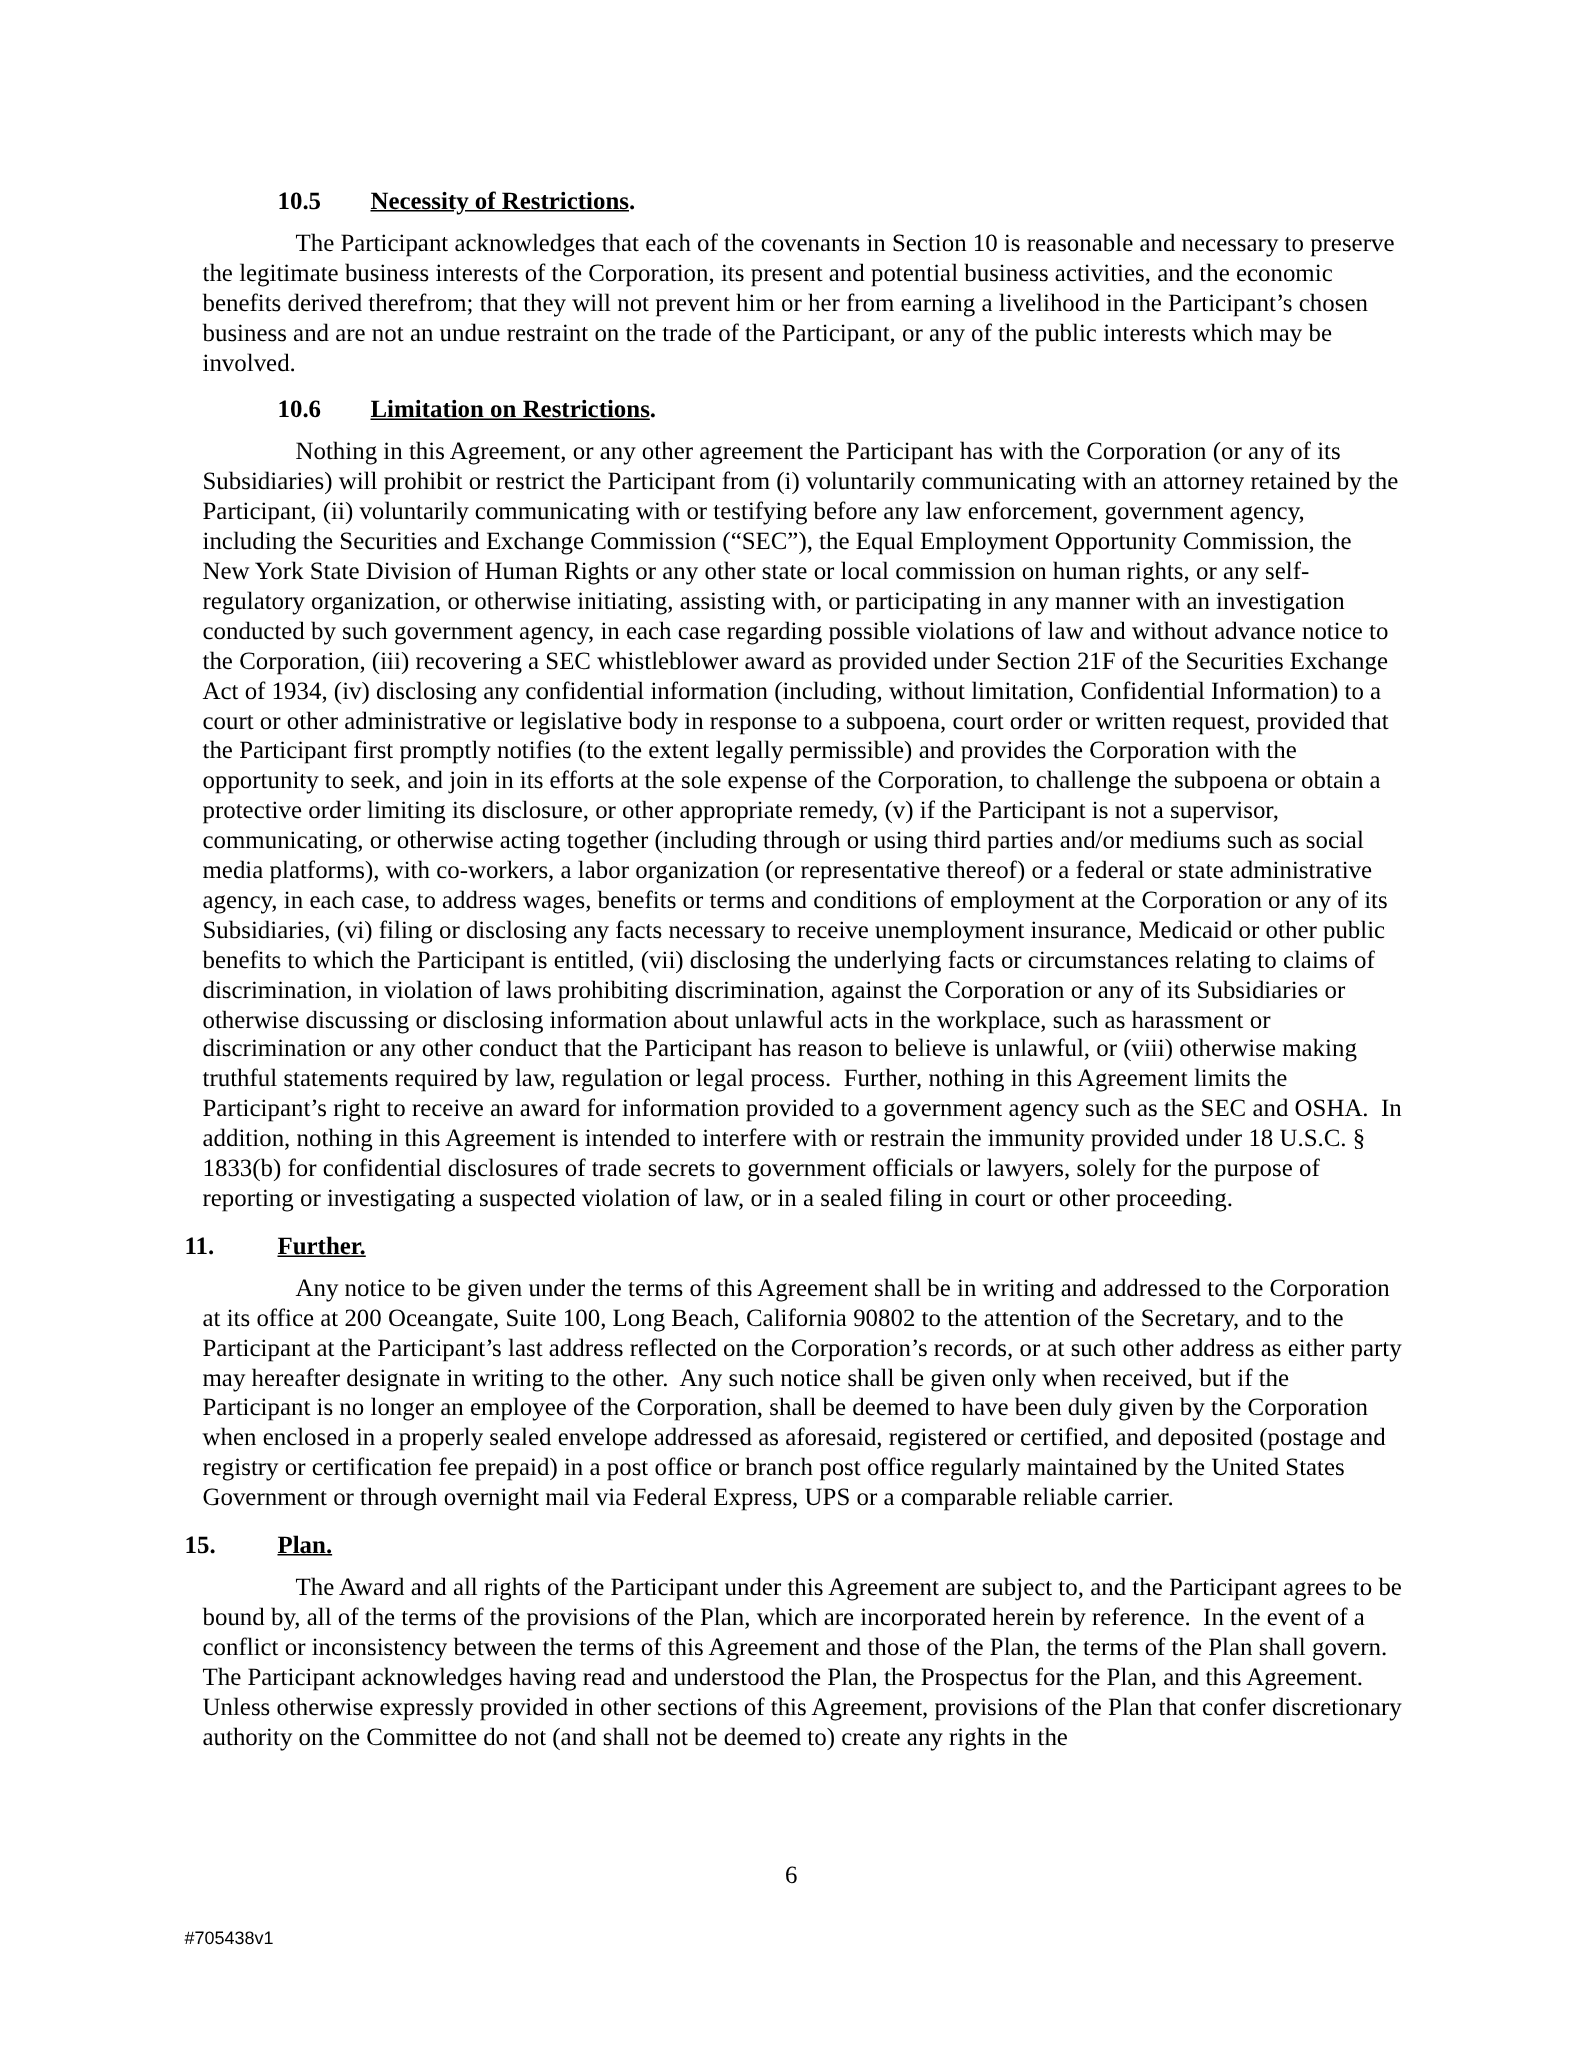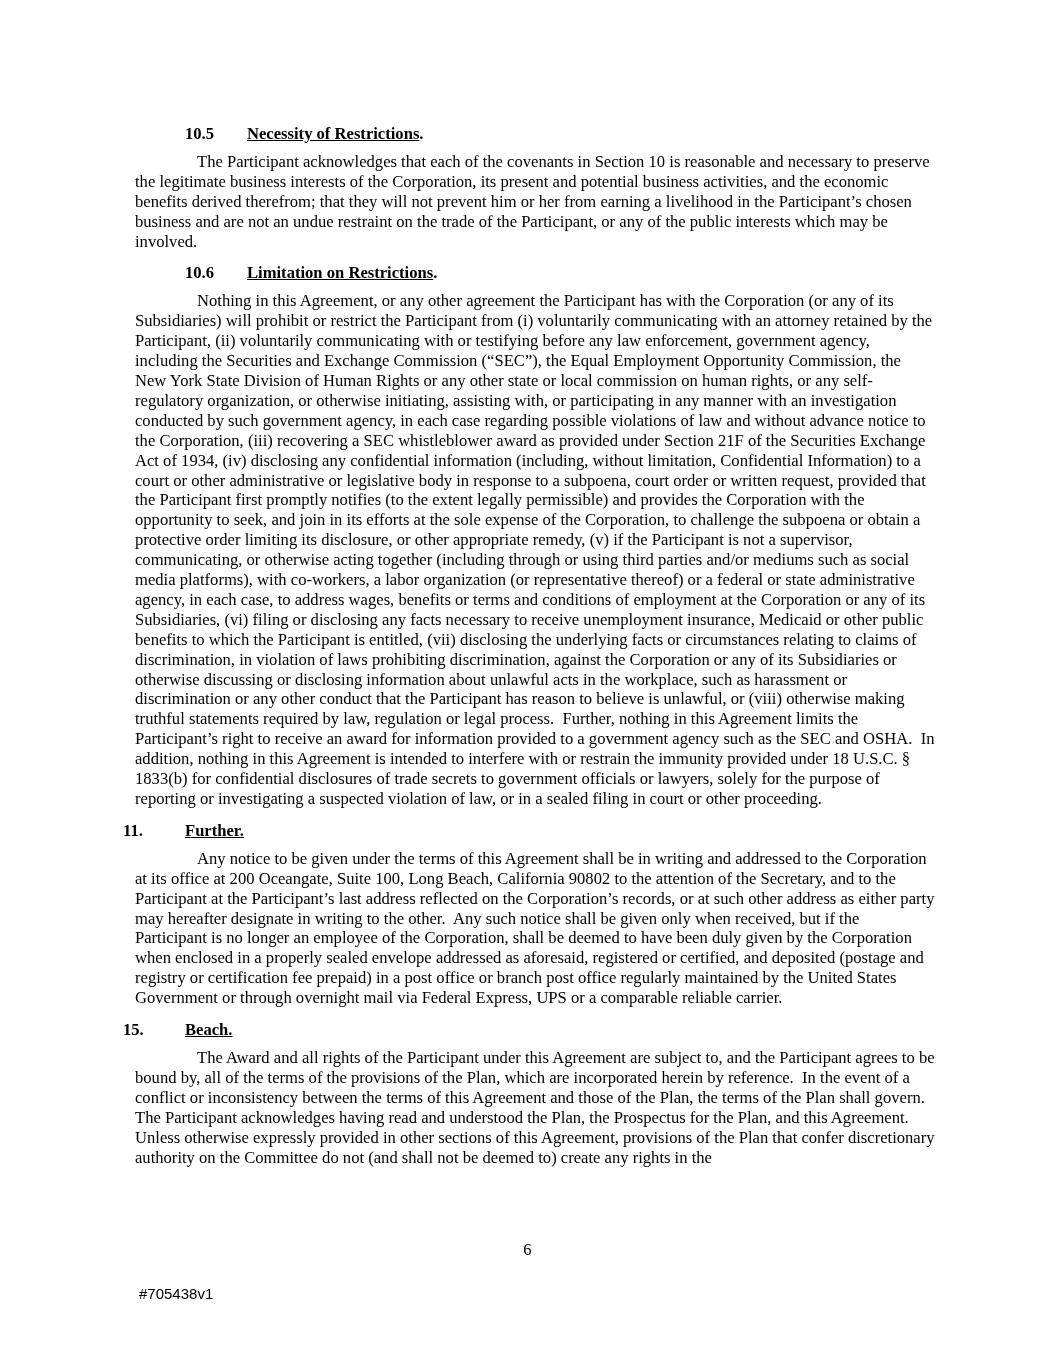--- a/index.html
+++ b/index.html
@@ -29,22 +29,21 @@
     margin: 0 0 10px 12px; text-indent: 62px;
     white-space: pre-wrap; text-align: left;
   }
   .page-number {
     position: absolute; left: 0; top: 1240px; width: 1055px;
     text-align: center; font-size: 16.6px;
   }
   .doc-id {
     position: absolute; left: 123px; top: 1285px;
     font-family: "Liberation Sans", "DejaVu Sans", sans-serif;
-    font-size: 15px;
-    margin-left: 16px;
+    font-size: 12px;
   }
 </style>
 </head>
 <body>
 
 <div class="page">
 
   <div class="content">
 
     <section>
@@ -63,21 +62,21 @@
 
     <section>
       <h2 class="heading top">
         <span class="sec-num">11.</span><span class="sec-title"><span class="u">Further.</span><span></span></span>
       </h2>
       <p class="para">Any notice to be given under the terms of this Agreement shall be in writing and addressed to the Corporation at its office at 200 Oceangate, Suite 100, Long Beach, California 90802 to the attention of the Secretary, and to the Participant at the Participant’s last address reflected on the Corporation’s records, or at such other address as either party may hereafter designate in writing to the other.  Any such notice shall be given only when received, but if the Participant is no longer an employee of the Corporation, shall be deemed to have been duly given by the Corporation when enclosed in a properly sealed envelope addressed as aforesaid, registered or certified, and deposited (postage and registry or certification fee prepaid) in a post office or branch post office regularly maintained by the United States Government or through overnight mail via Federal Express, UPS or a comparable reliable carrier.</p>
     </section>
 
     <section>
       <h2 class="heading top">
-        <span class="sec-num">15.</span><span class="sec-title"><span class="u">Beach.</span><span></span></span>
+        <span class="sec-num">15.</span><span class="sec-title"><span class="u">Plan.</span><span></span></span>
       </h2>
       <p class="para">The Award and all rights of the Participant under this Agreement are subject to, and the Participant agrees to be bound by, all of the terms of the provisions of the Plan, which are incorporated herein by reference.  In the event of a conflict or inconsistency between the terms of this Agreement and those of the Plan, the terms of the Plan shall govern.  The Participant acknowledges having read and understood the Plan, the Prospectus for the Plan, and this Agreement.  Unless otherwise expressly provided in other sections of this Agreement, provisions of the Plan that confer discretionary authority on the Committee do not (and shall not be deemed to) create any rights in the</p>
     </section>
 
   </div>
 
   <div class="page-number">6</div>
   <div class="doc-id">#705438v1</div>
 
 </div>

